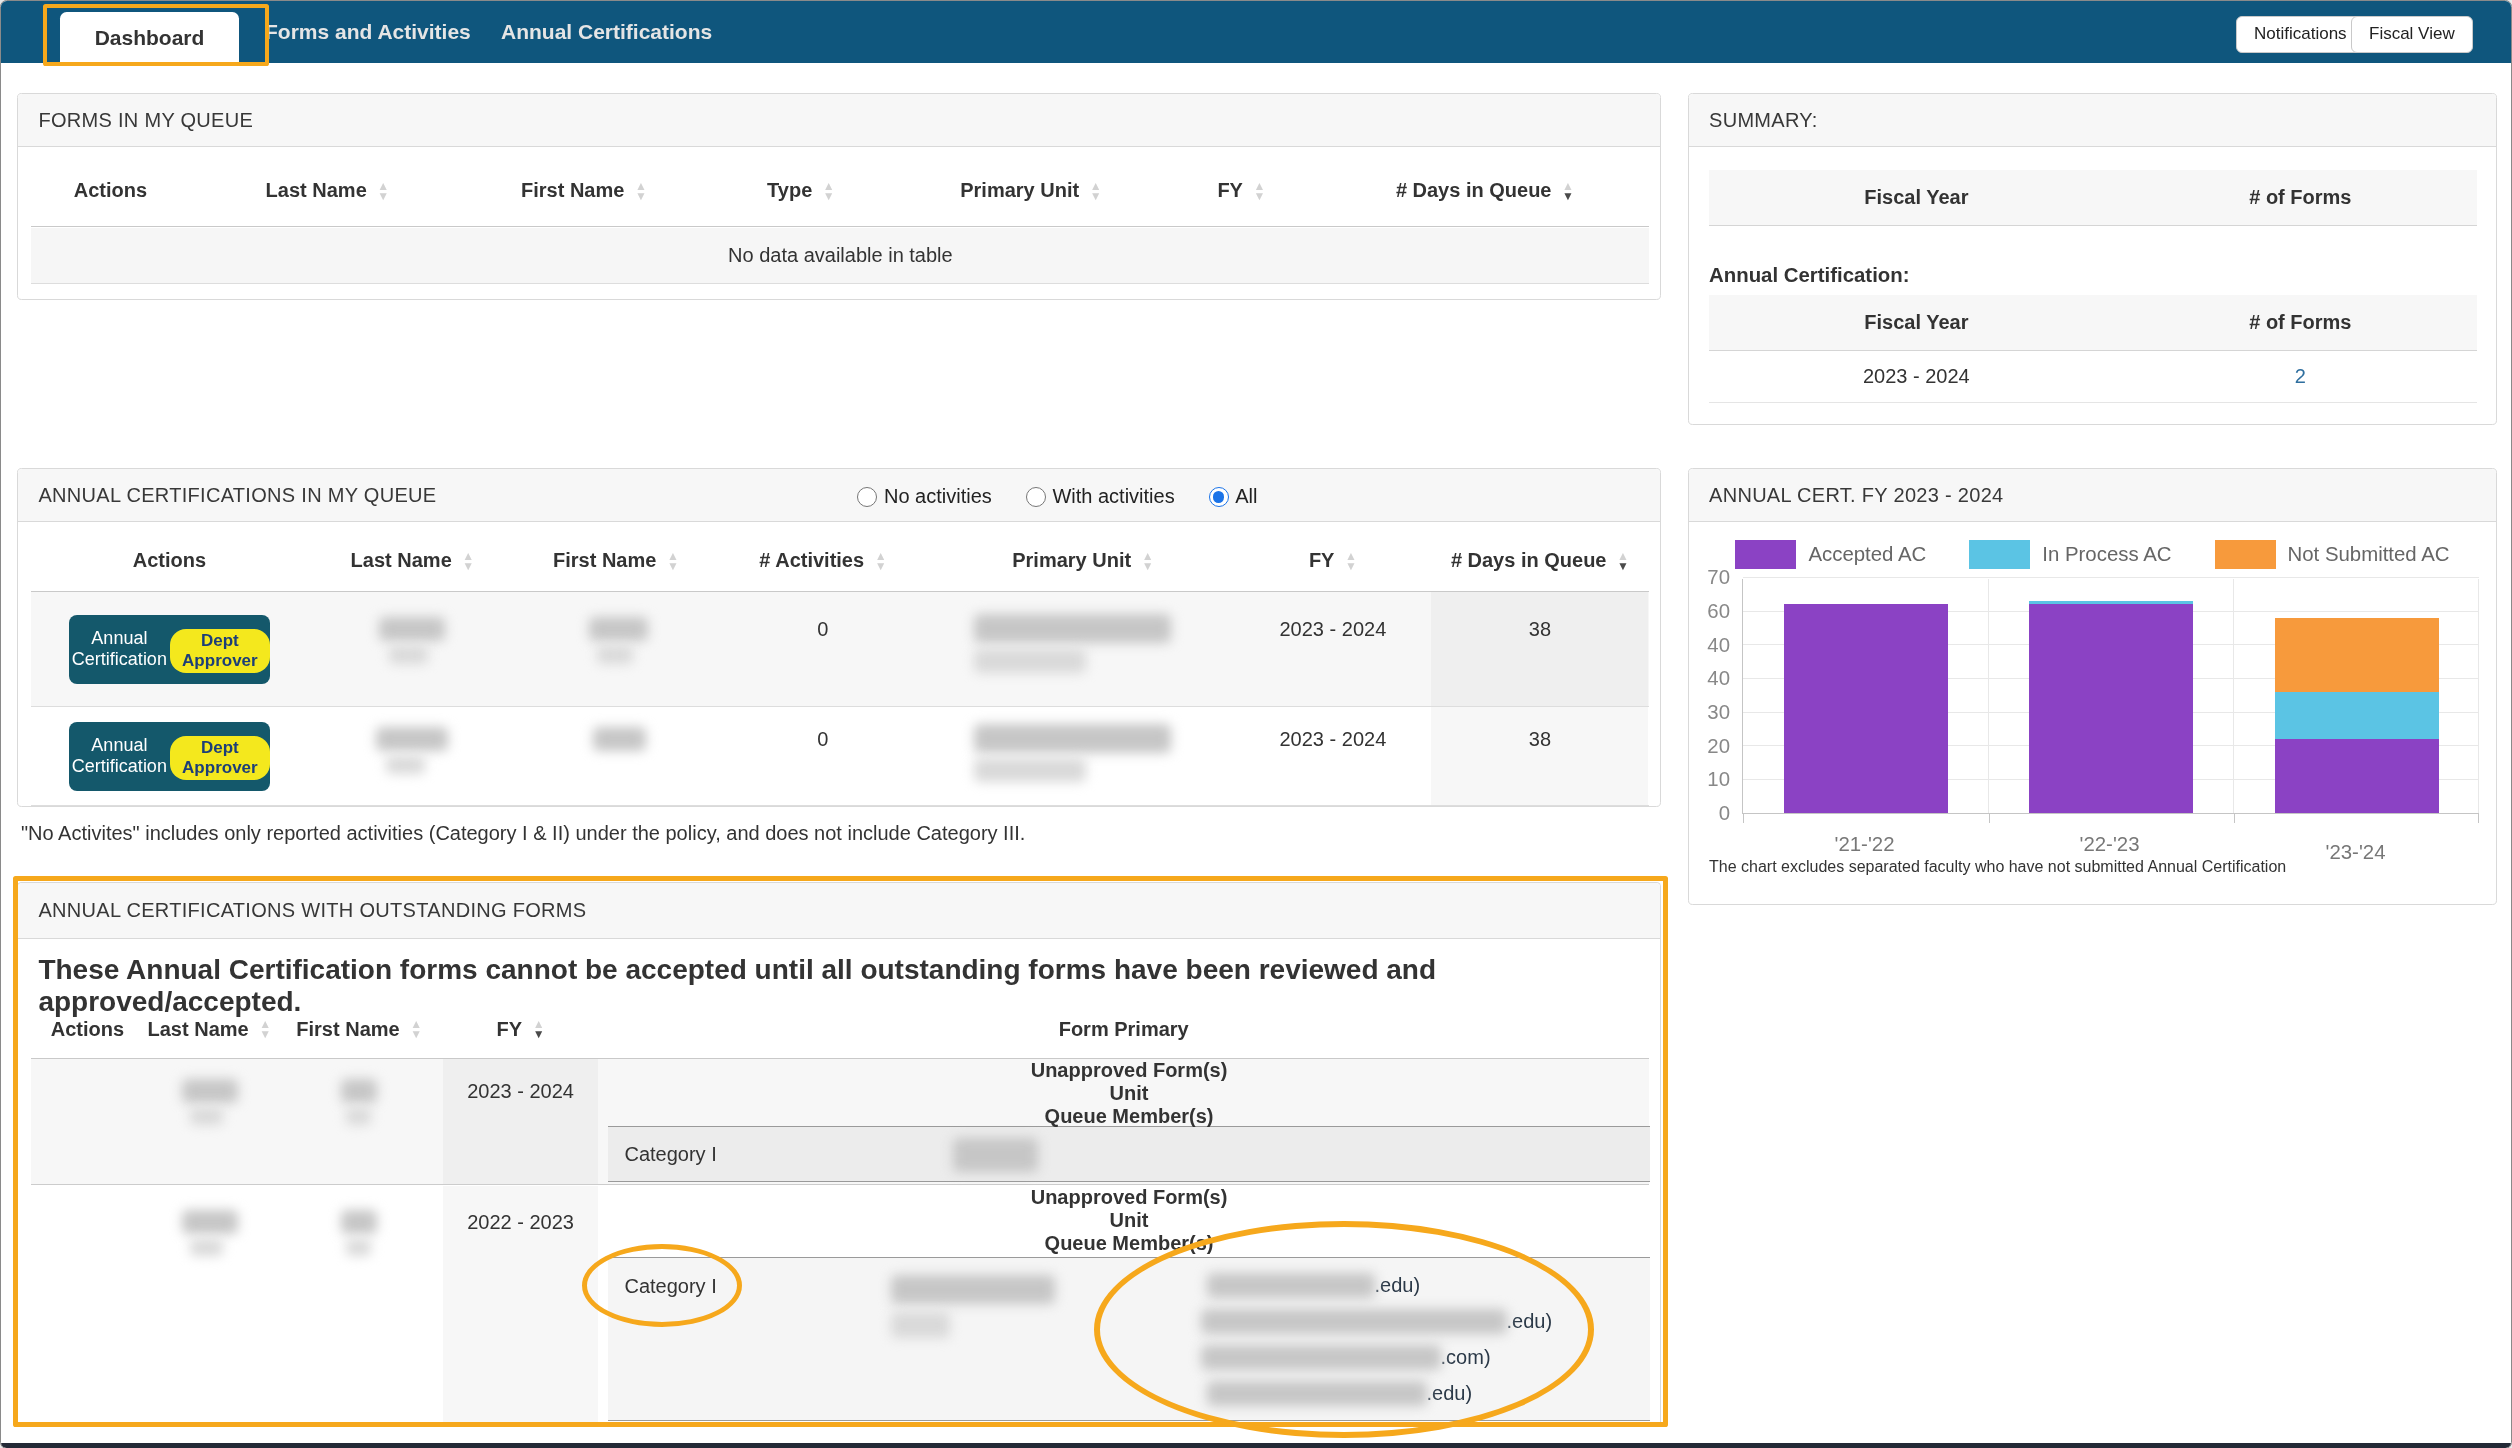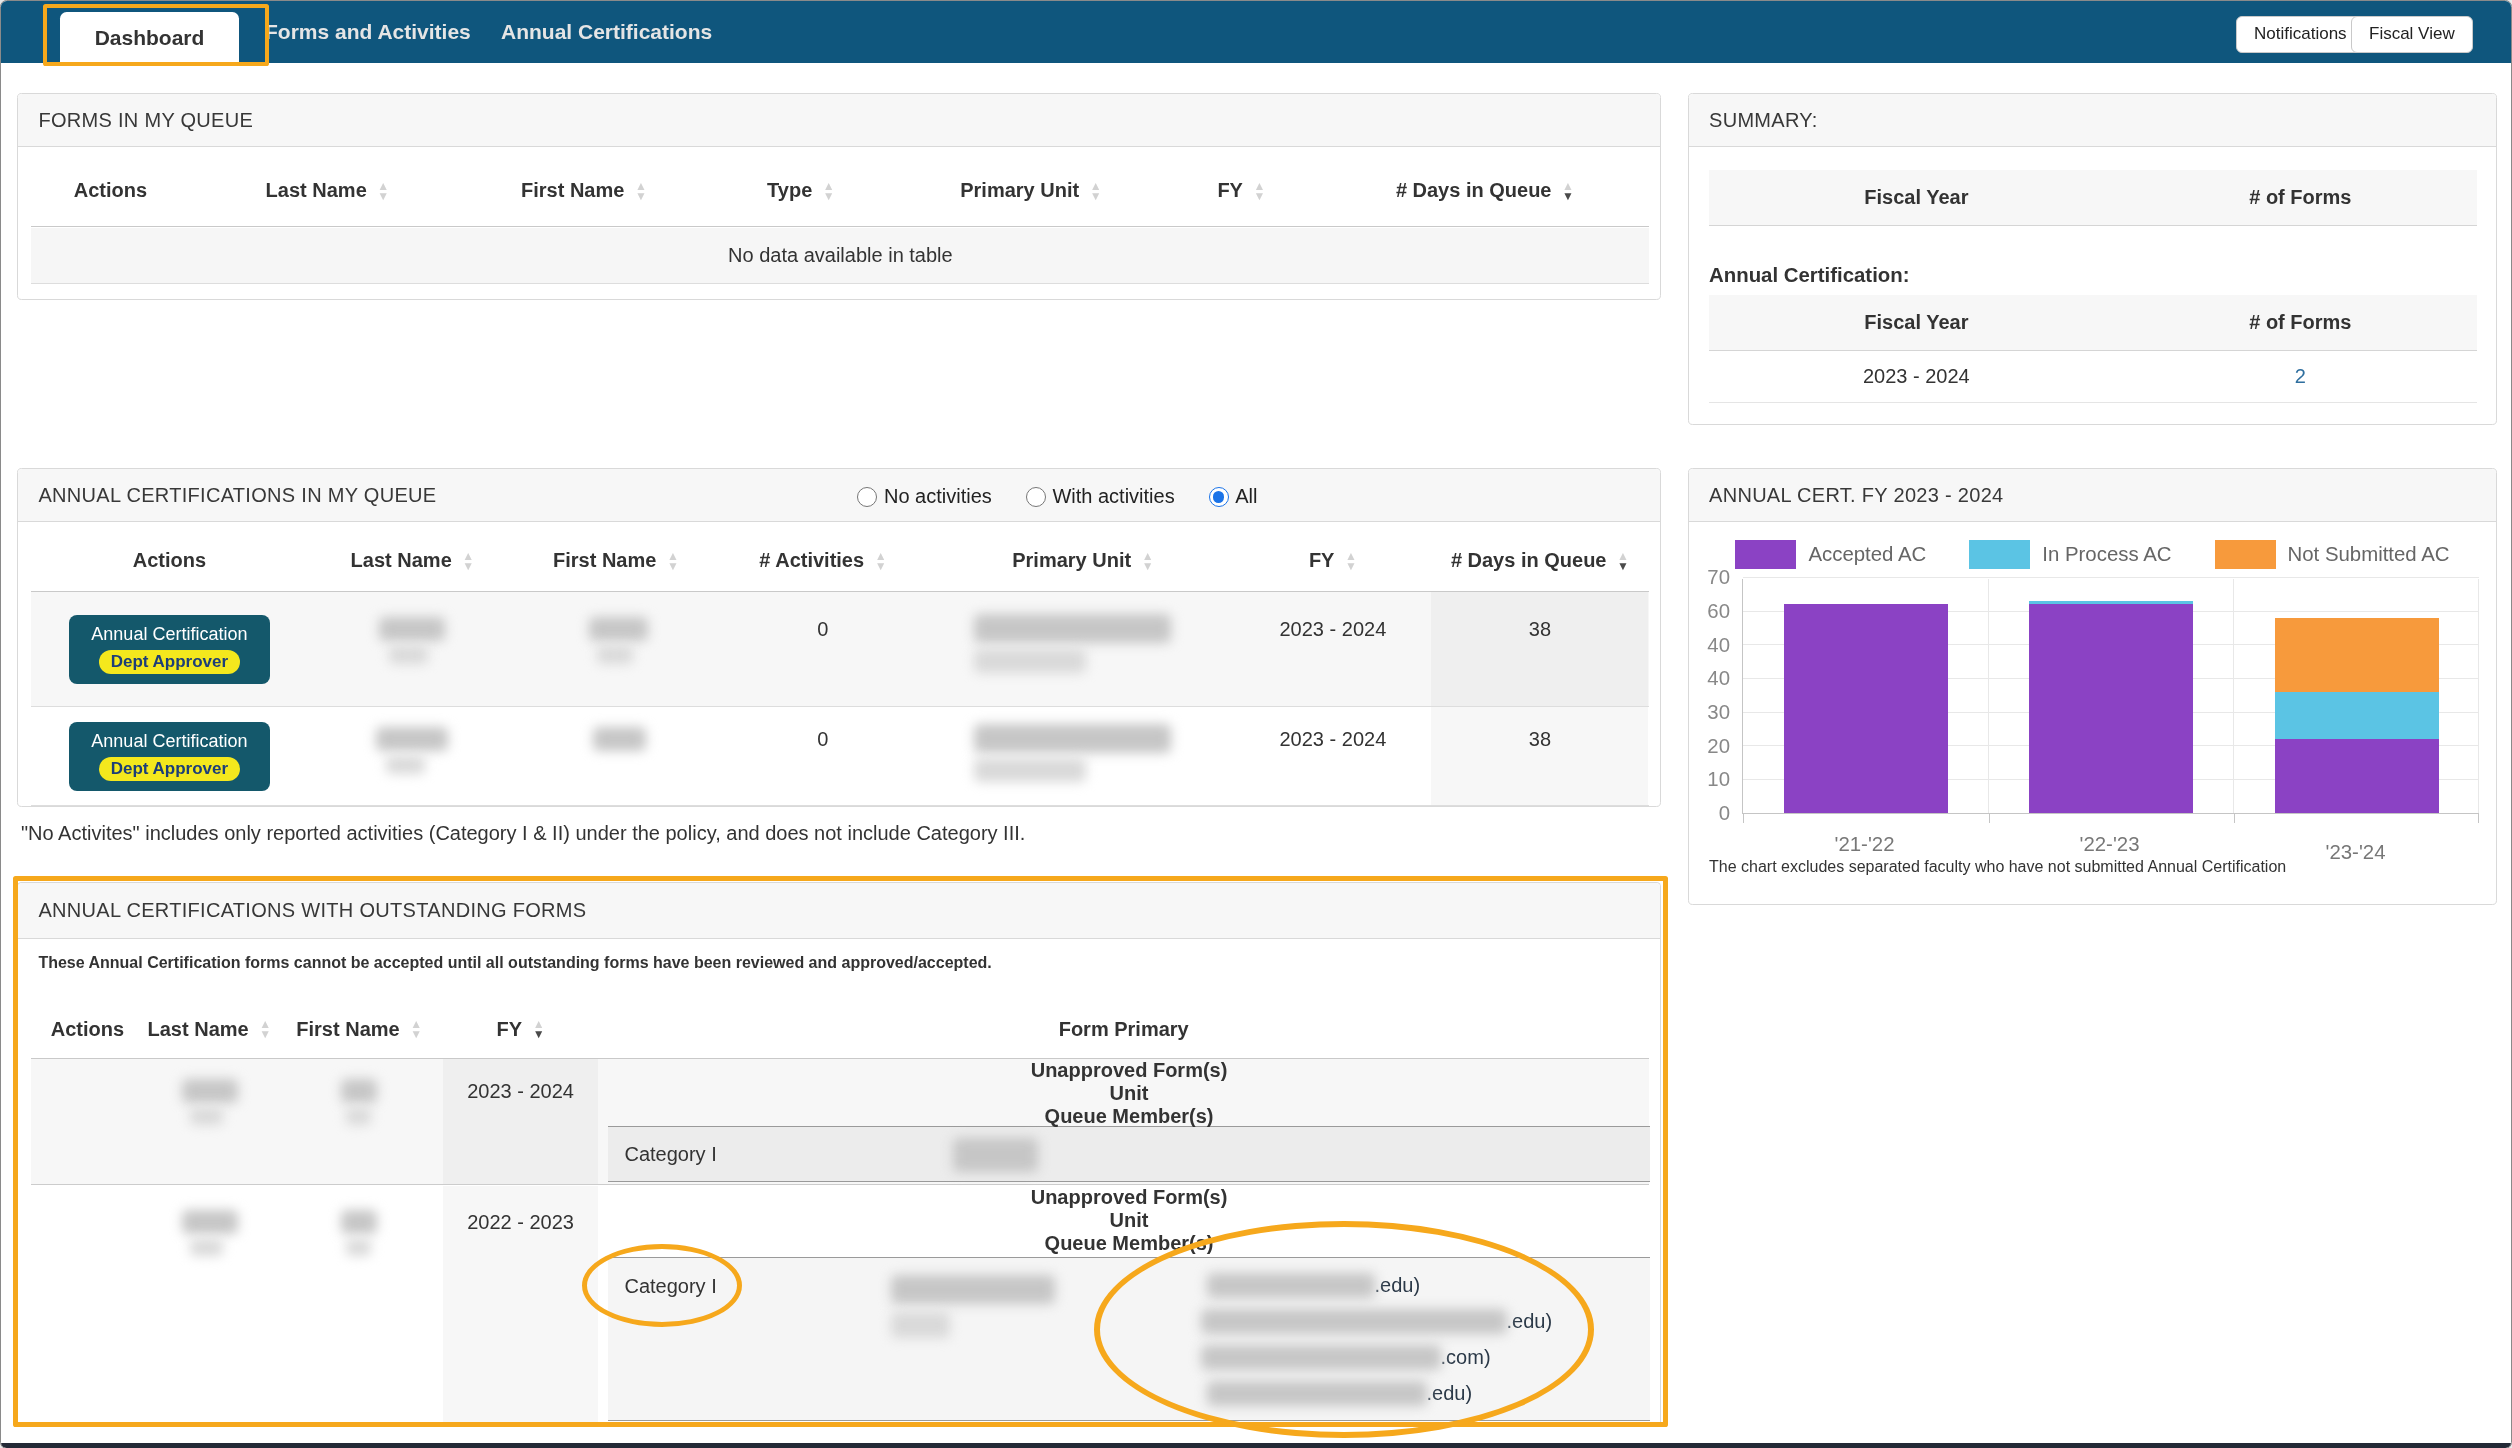--- a/index.html
+++ b/index.html
@@ -31,21 +31,21 @@
   .th { font-weight:bold; font-size:20px; display:flex; align-items:center; justify-content:center; }
   .sort { display:inline-flex; flex-direction:column; margin-left:10.5px; }
   .sort i { font-style:normal; display:block; font-size:12px; line-height:10px; color:#d2d2d2; }
   .sort i.active { color:#4a4a4a; }
   .cell { display:flex; justify-content:center; position:relative; }
   .blob { position:absolute; background:#c6c6c6; border-radius:5.3px; filter:blur(6px); }
   .blob.lite { background:#d9d9d9; }
 
   
   .ac-btn { width:201px; height:69px; background:#14586B; border:none; border-radius:8px;
-            color:#fff; font-family:inherit; display:flex; flex-direction:column; align-items:center;
+            color:#fff; font-family:inherit; display:flex; flex-direction:row; align-items:center;
             justify-content:center; cursor:pointer; }
   .ac-btn .l1 { font-size:18px; }
   .ac-btn .pill { margin-top:4.6px; background:#F4E81D; color:#1c3e78; font-weight:bold; font-size:17px;
                   padding:2px 12px; border-radius:16px; }
 
   
   .radio-group { position:absolute; display:flex; align-items:center; gap:34px; }
   .radio-item { display:flex; align-items:center; gap:6.6px; font-size:20px; color:#222; }
   .radio { width:20px; height:20px; border-radius:50%; border:1.3px solid #767676; background:#fff; position:relative; }
   .radio.sel { border-color:#1a73e8; }
@@ -329,21 +329,21 @@
     <div>
         <div class="xlab" style="left: 77px; top: 364px;">'21-'22</div>
         <div class="xlab" style="left: 322px; top: 364px;">'22-'23</div>
         <div class="xlab" style="left: 568px; top: 372px;">'23-'24</div>
       </div>
     <div style="position:absolute; left:20px; top:389px; font-size:16px; color:#333;">The chart excludes separated faculty who have not submitted Annual Certification</div>
   </div>
 
   <div class="panel" style="left:16.4px; top:881px; width:1644px; height:543px; border-radius:4.6px 4.6px 0 0; border-bottom:none;">
     <div class="panel-head" style="height:56px;">ANNUAL CERTIFICATIONS WITH OUTSTANDING FORMS</div>
-    <div style="position:absolute; left:20px; top:71px; font-size:16px; font-weight:bold;">These Annual Certification forms cannot be accepted until all outstanding forms have been reviewed and approved/accepted.</div>
+    <div style="position:absolute; left:20px; top:71px; font-size:28px; font-weight:bold;">These Annual Certification forms cannot be accepted until all outstanding forms have been reviewed and approved/accepted.</div>
 
     <div class="trow" style="position:absolute; left:13px; top:117px; width:1618px; height:59px; border-bottom:0.7px solid #c9c9c9;">
       <div class="th" style="width:112px;">Actions</div>
       <div class="th" style="width:132px;">
         <span>Last Name</span>
         <span class="sort">
             <i>▲</i>
             <i>▼</i>
           </span>
       </div>

